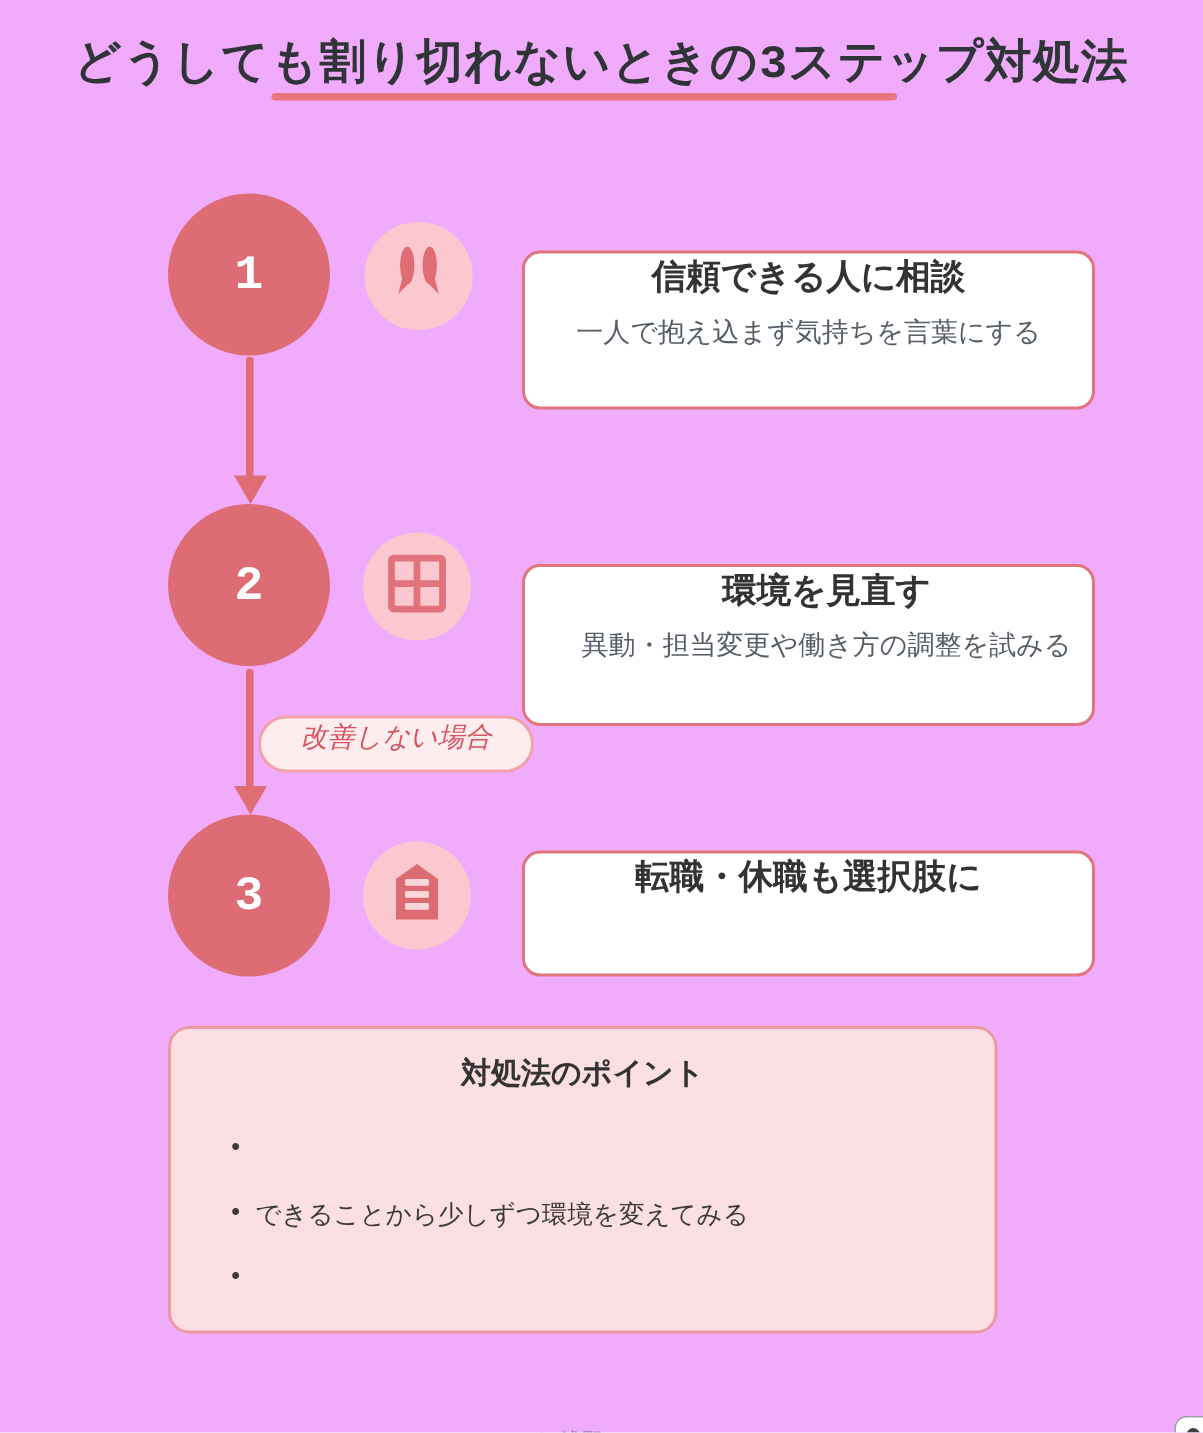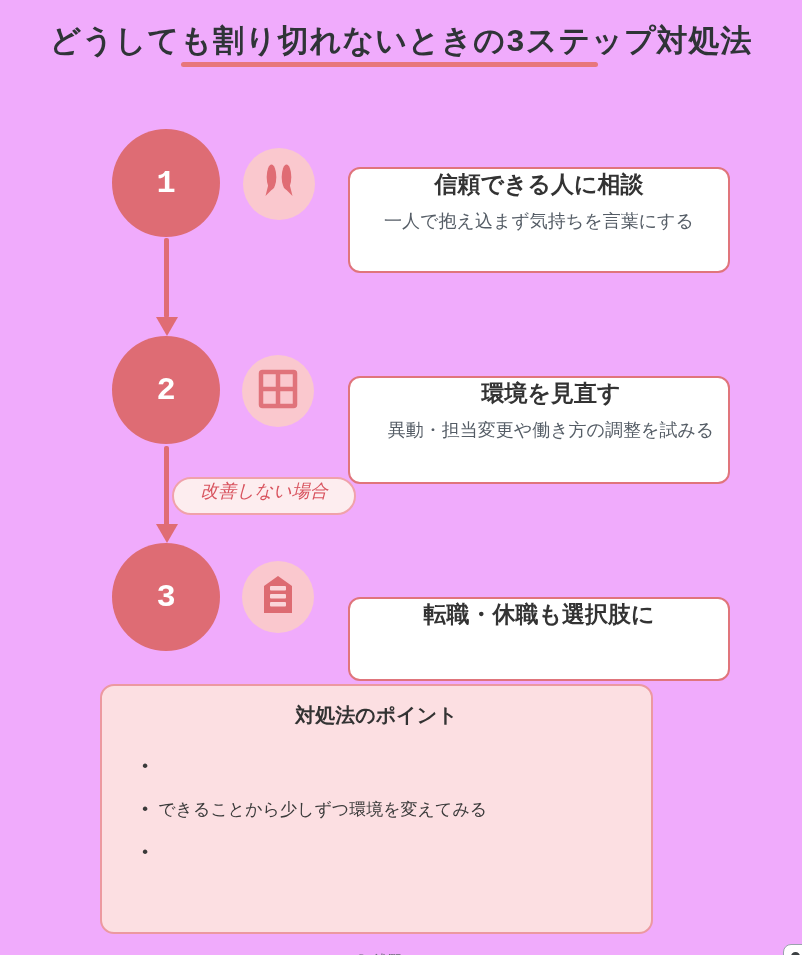--- a/index.html
+++ b/index.html
@@ -48,21 +48,21 @@
   }
   
   .condition-pill{
     left:172px;top:477px;width:184px;height:38px;
     background:#fdedef;border:2px solid #f0a2aa;border-radius:20px;
     display:flex;justify-content:center;
     font-size:18px;font-style:italic;color:#d8535e;box-sizing:border-box;
   }
   
   .points-box{
-    left:100px;top:684px;width:553px;height:250px;
+    left:112px;top:684px;width:553px;height:205px;
     background:#fcdfe2;border:2px solid #ec99a0;border-radius:14px;
     box-sizing:border-box;padding:16px 0 0 0;
   }
   .points-title{text-align:center;font-size:20px;font-weight:bold;color:#333333;}
   .points-list{margin:16px 0 0 38px;}
   .point-item{display:flex;align-items:center;height:43px;font-size:17px;color:#3a3a3a;}
   .point-bullet{font-size:17px;margin-right:8px;color:#3a3a3a;}
   
   .footer-credit{
     left:0;top:952px;width:802px;text-align:center;
@@ -143,21 +143,21 @@
       <svg width="72" height="72" viewBox="0 0 72 72">
         <polygon points="22,27 36,17 50,27 50,54 22,54" fill="#dd6b72"></polygon>
         <g fill="#fbd6da">
           <rect x="28" y="27" width="16" height="4.5" rx="1"></rect>
           <rect x="28" y="35" width="16" height="4.5" rx="1"></rect>
           <rect x="28" y="43" width="16" height="4.5" rx="1"></rect>
         </g>
       </svg>
     </span>
   </div>
-  <div class="abs step-box" style="left:348px;top:557px;height:84px;">
+  <div class="abs step-box" style="left:348px;top:527px;height:84px;">
     <div class="step-box-title">転職・休職も選択肢に</div>
   </div>
 
   <div class="abs points-box">
     <div class="points-title">対処法のポイント</div>
     <div class="points-list">
       <div class="point-item">
         <span class="point-bullet">•</span>
       </div>
       <div class="point-item">

